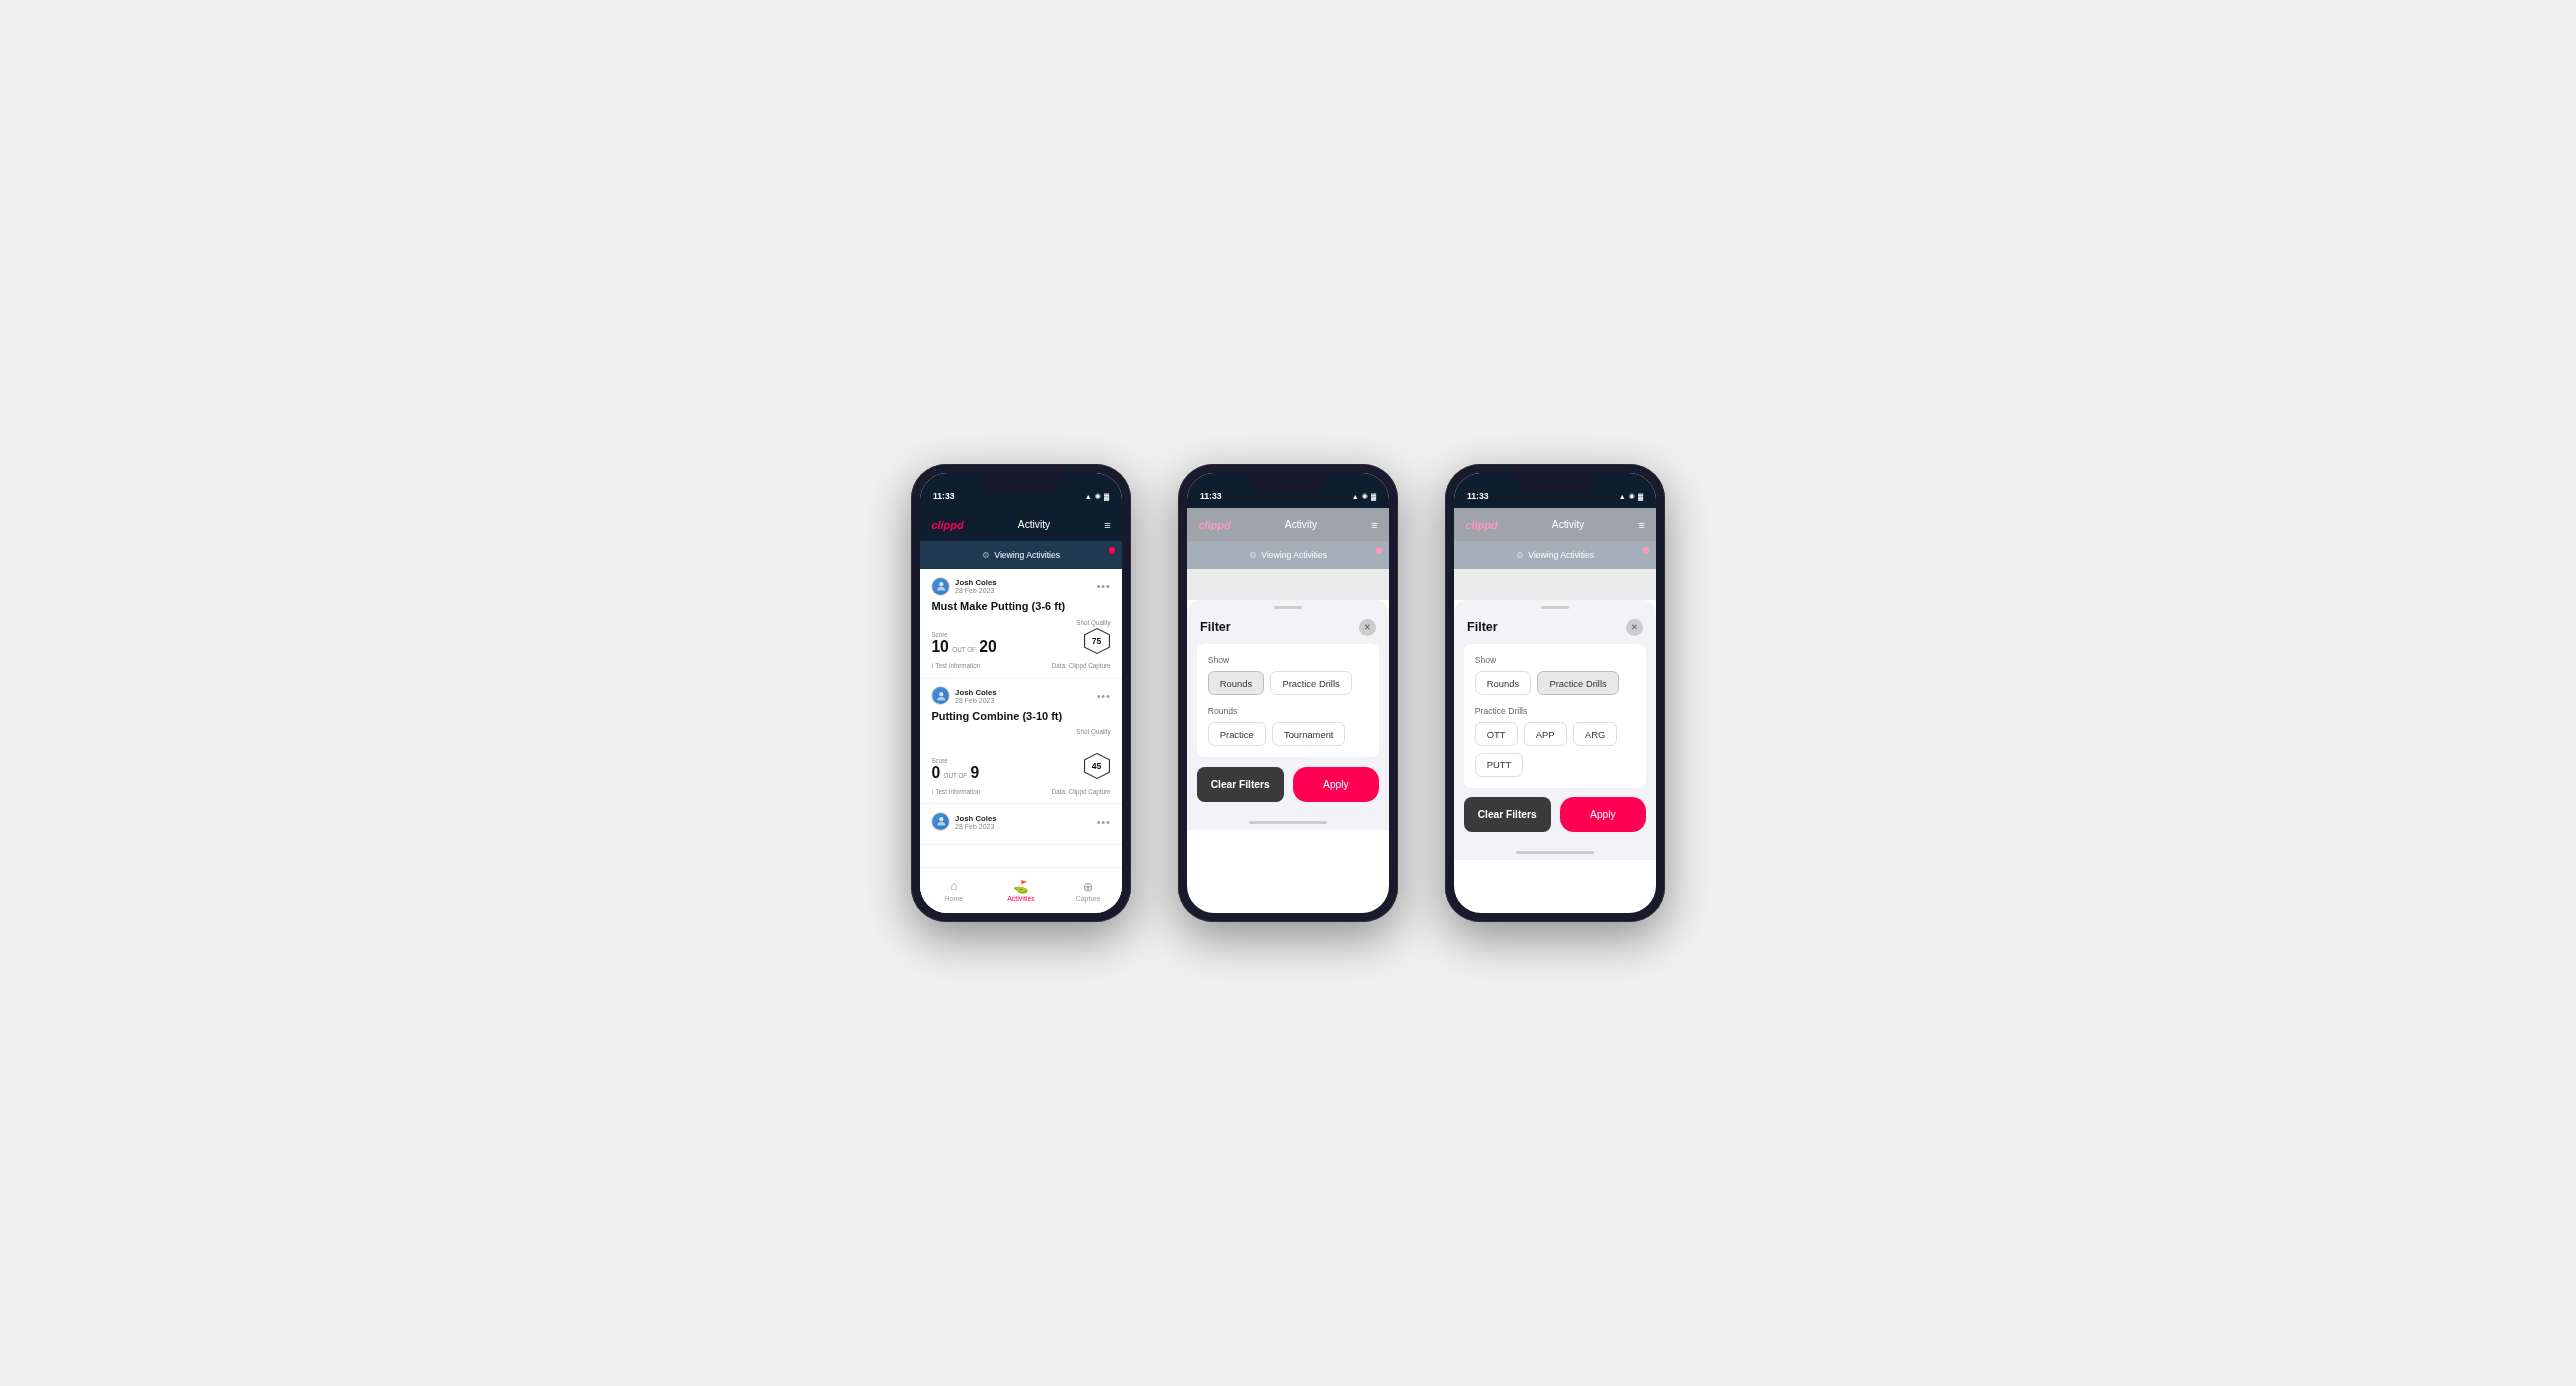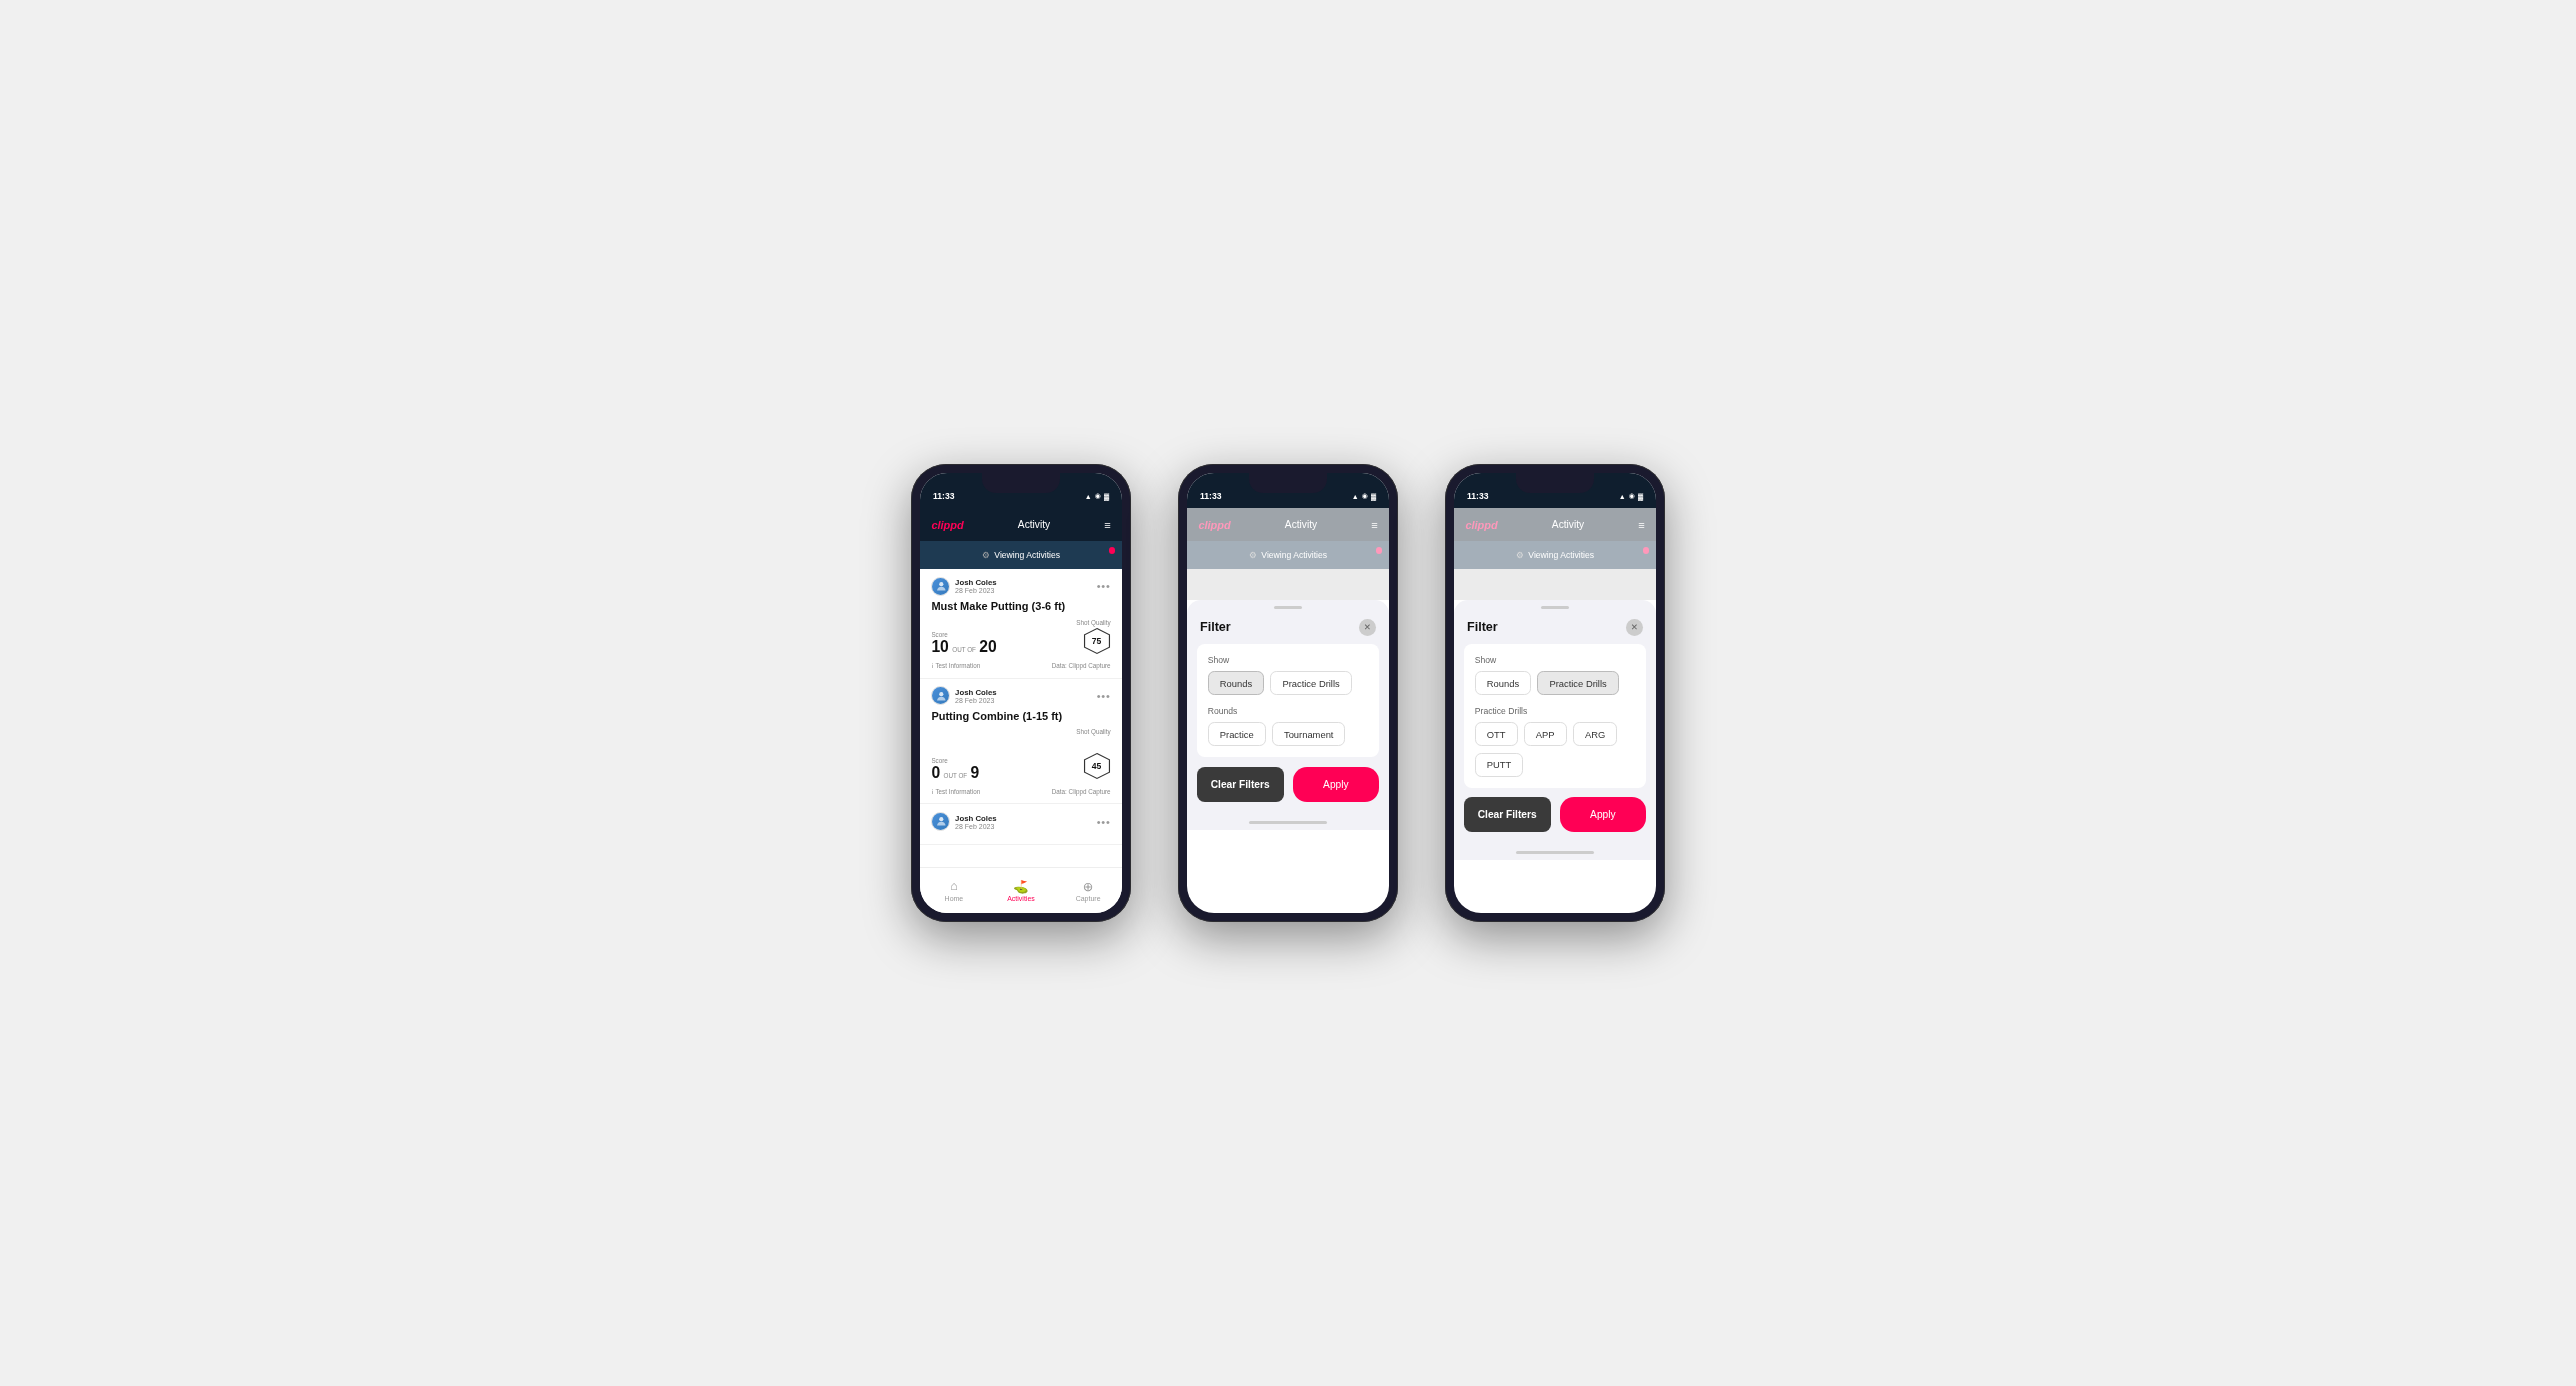--- a/index.html
+++ b/index.html
@@ -457,21 +457,21 @@
                   </svg>
                 </div>
               </div>
               <div class="user-info">
                 <div class="name">Josh Coles</div>
                 <div class="date">28 Feb 2023</div>
               </div>
             </div>
             <span class="three-dots">•••</span>
           </div>
-          <div class="activity-title">Putting Combine (1-15 ft)</div>
+          <div class="activity-title">Putting Combine (3-10 ft)</div>
           <div class="stats-row">
             <div class="stat-block">
               <div class="stat-label">Score</div>
               <div class="stats-inline">
                 <span class="stat-value">0</span>
                 <span class="stat-out-of">OUT OF</span>
                 <span class="stat-value" style="font-size:15.7px;">9</span>
               </div>
             </div>
             <div style="display:flex;flex-direction:column;align-items:flex-end;gap:16px;">

